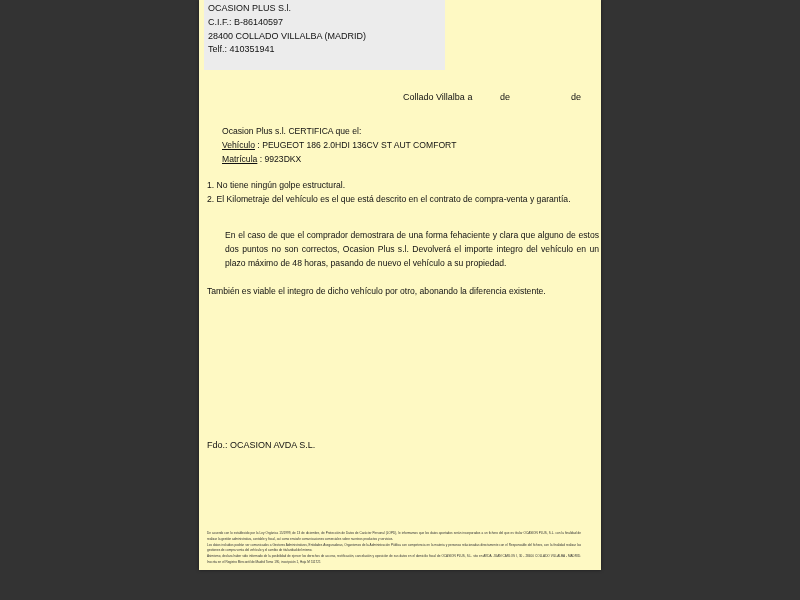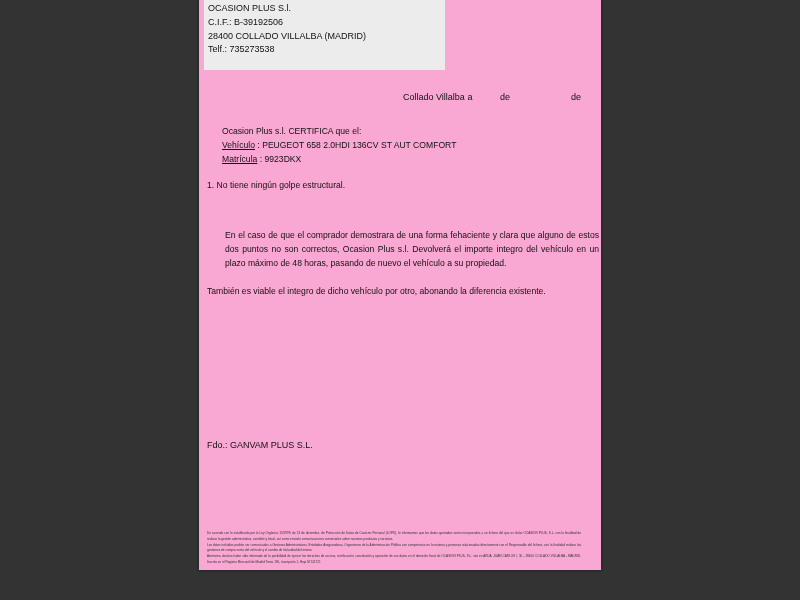--- a/index.html
+++ b/index.html
@@ -16,21 +16,21 @@
       width: 800px;
       height: 600px;
       background: #333333;
     }
     .page {
       position: absolute;
       left: 199px;
       top: 0;
       width: 402px;
       height: 570px;
-      background: #f9a8d4;
+      background: #fef9c3;
       color: #1a1a1a;
       box-shadow: 0 0 3px rgba(0,0,0,0.5);
     }
     .company-box {
       position: absolute;
       left: 5px;
       top: 0;
       width: 241px;
       height: 70px;
       background: #ececec;
@@ -90,49 +90,50 @@
     .legal-footer p { margin: 0; }
   </style>
 </head>
 <body>
 
 <div class="viewer">
   <div class="page">
 
     <div class="company-box">
       <div class="company-line">OCASION PLUS S.l.</div>
-      <div class="company-line">C.I.F.: B-39192506</div>
+      <div class="company-line">C.I.F.: B-86140597</div>
       <div class="company-line">28400 COLLADO VILLALBA (MADRID)</div>
-      <div class="company-line">Telf.: 735273538</div>
+      <div class="company-line">Telf.: 410351941</div>
     </div>
 
     <div class="date-line">
       <span style="left:0">Collado Villalba a</span>
       <span style="left:97px">de</span>
       <span style="left:168px">de</span>
     </div>
 
     <div class="body-block certify">
       <div>Ocasion Plus s.l. CERTIFICA que el:</div>
       <div class="field-row">
-        <span class="field-label">Vehículo</span><span style="white-space:pre"> : </span><span>PEUGEOT 658 2.0HDI 136CV ST AUT COMFORT</span>
+        <span class="field-label">Vehículo</span><span style="white-space:pre"> : </span><span>PEUGEOT 186 2.0HDI 136CV ST AUT COMFORT</span>
       </div>
       <div class="field-row">
         <span class="field-label">Matrícula</span><span style="white-space:pre"> : </span><span>9923DKX</span>
       </div>
     </div>
 
     <div class="body-block points">
       <div>1. No tiene ningún golpe estructural.</div>
+      <div style="white-space:nowrap">2. El Kilometraje del vehículo es el que está descrito en el contrato de compra-venta y garantía.</div>
     </div>
 
     <div class="body-block justified para1">En el caso de que el comprador demostrara de una forma fehaciente y clara que alguno de estos dos puntos no son correctos, Ocasion Plus s.l. Devolverá el importe integro del vehículo en un plazo máximo de 48 horas, pasando de nuevo el vehículo a su propiedad.</div>
     <div class="body-block para2">También es viable el integro de dicho vehículo por otro, abonando la diferencia existente.</div>
 
-    <div class="signature">Fdo.: GANVAM PLUS S.L.</div>
+    <div class="signature">Fdo.: OCASION AVDA S.L.</div>
 
     <div class="legal-footer">
       <p>De acuerdo con lo establecido por la Ley Orgánica 15/1999, de 13 de diciembre, de Protección de Datos de Carácter Personal (LOPD), le informamos que los datos aportados serán incorporados a un fichero del que es titular OCASION PLUS, S.L. con la finalidad de realizar la gestión administrativa, contable y fiscal, así como enviarle comunicaciones comerciales sobre nuestros productos y servicios.</p>
       <p>Los datos incluidos podrán ser comunicados a Gestores Administrativos, Entidades Aseguradoras, Organismos de la Administración Pública con competencia en la materia y personas relacionadas directamente con el Responsable del fichero, con la finalidad realizar las gestiones de compra venta del vehículo y el cambio de titularidad del mismo.</p>
       <p>Asimismo, declara haber sido informado de la posibilidad de ejercer los derechos de acceso, rectificación, cancelación y oposición de sus datos en el domicilio fiscal de OCASION PLUS, S.L. sito en AVDA. JUAN CARLOS I, 30 - 28400 COLLADO VILLALBA - MADRID. Inscrita en el Registro Mercantil de Madrid Tomo 190, inscripción 1, Hoja M 511721</p>
     </div>
 
   </div>
 </div>
 

